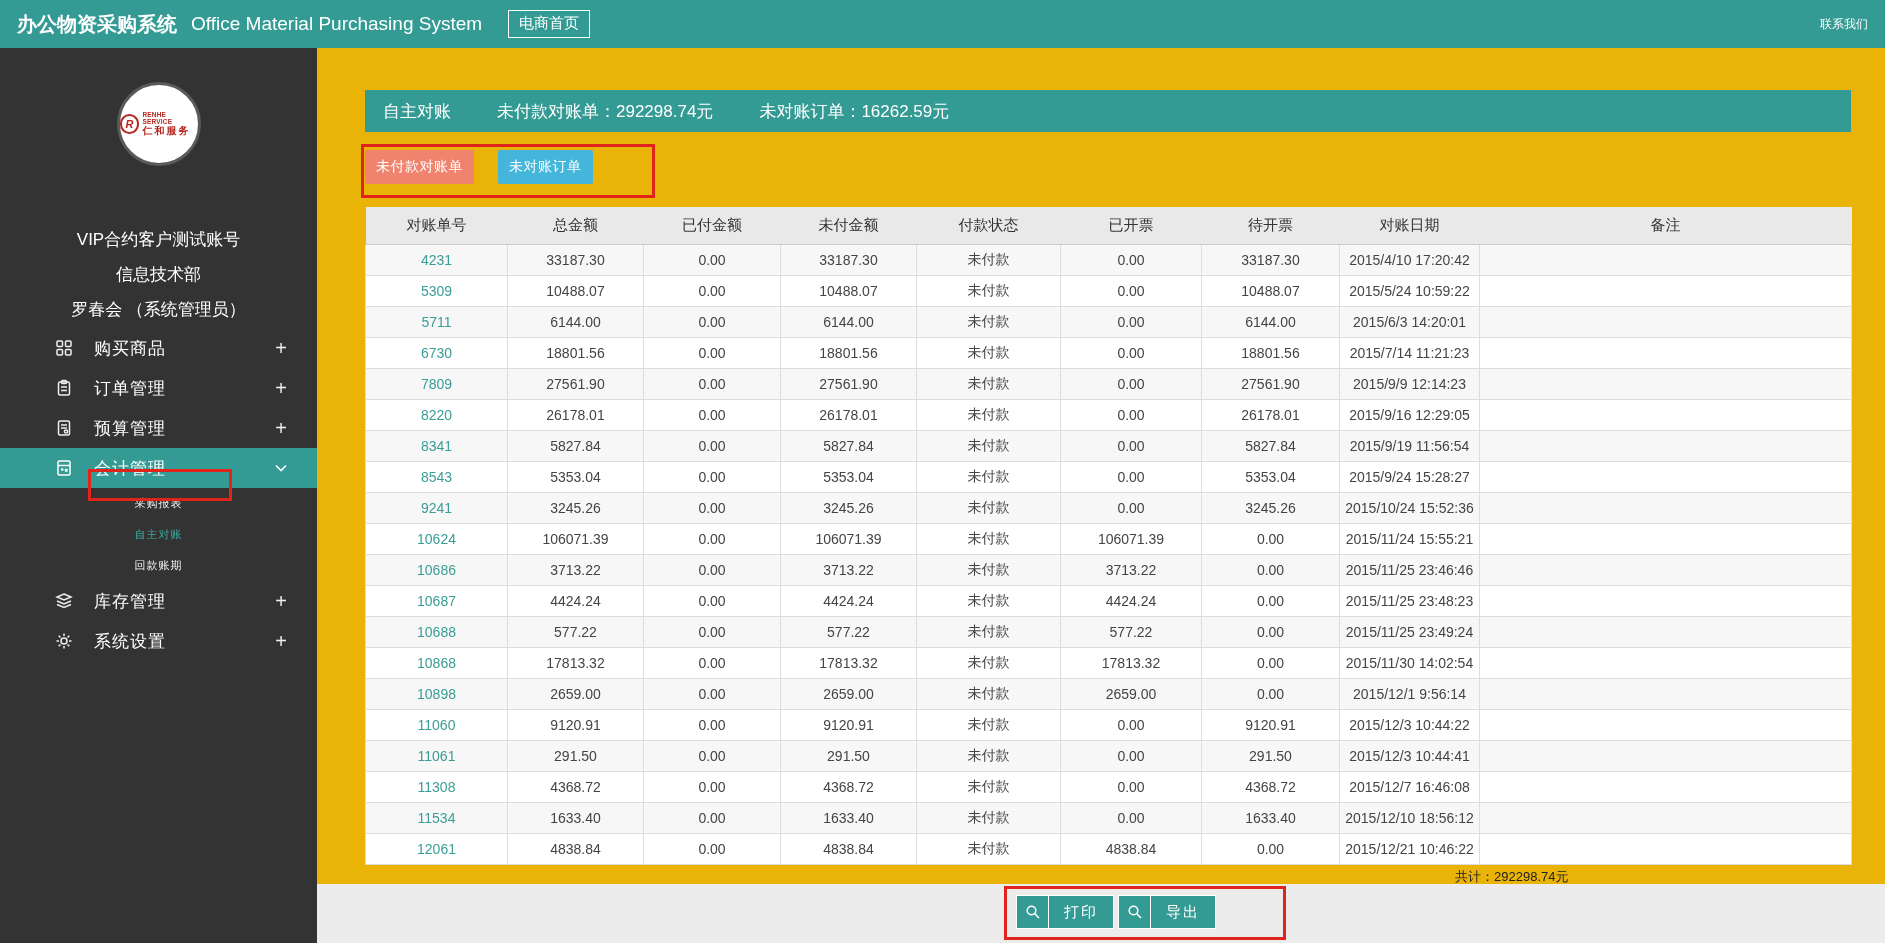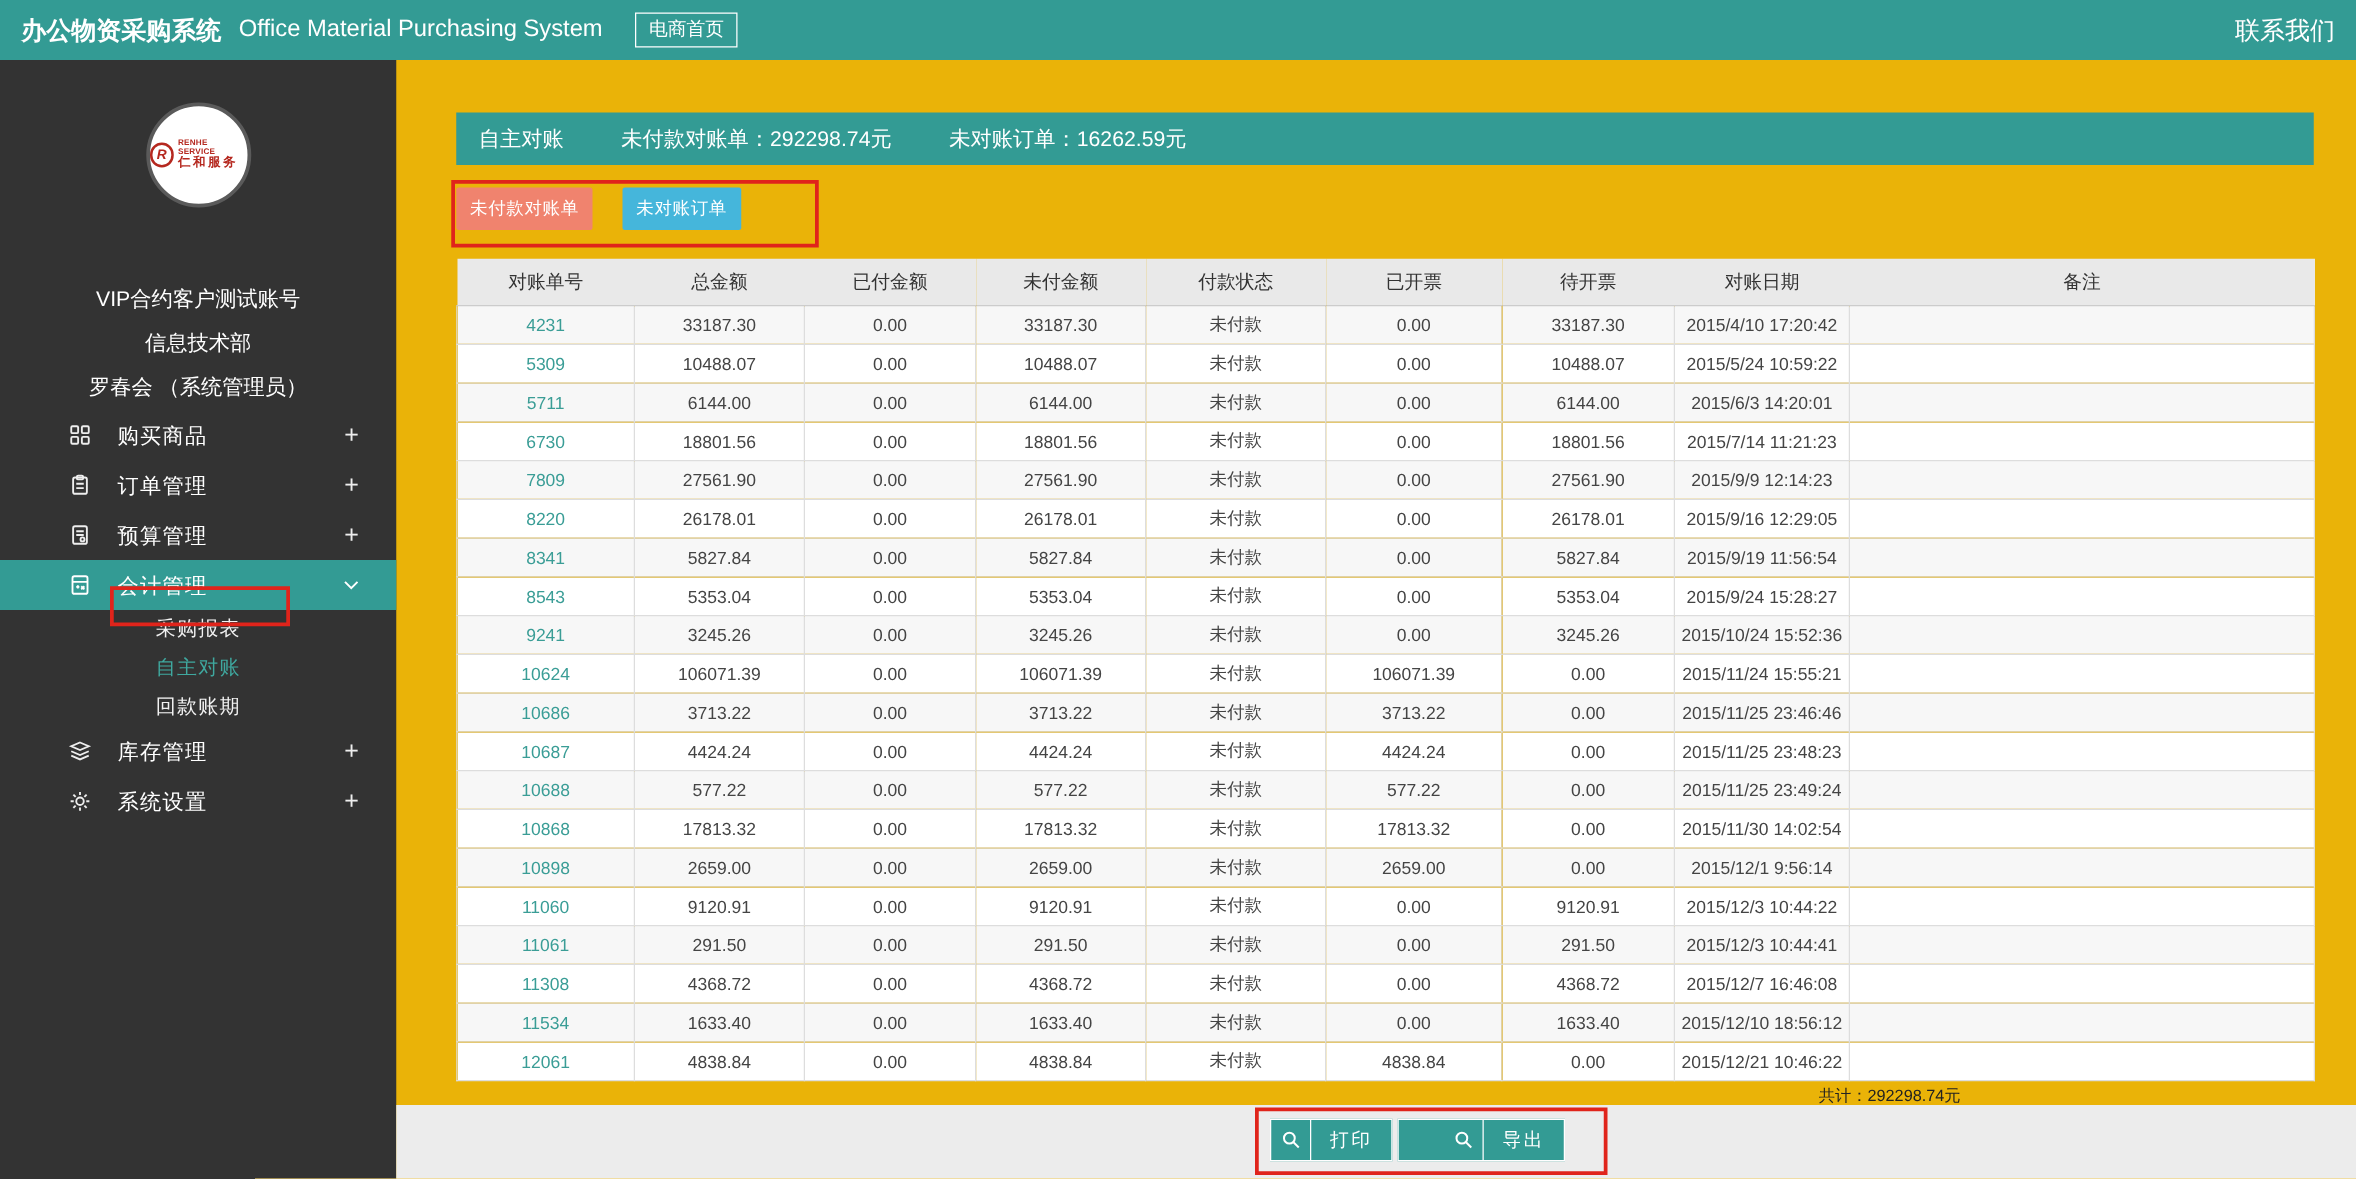--- a/index.html
+++ b/index.html
@@ -6,21 +6,21 @@
   html,body { background:#fff; }
   body { font-family:"Liberation Sans","DejaVu Sans",sans-serif; }
   .page { position:relative; width:1885px; height:943px; overflow:hidden; background:#eab308; }
 
   
   .topbar { position:absolute; left:0; top:0; width:1885px; height:48px; background:#339b94;
             display:flex; align-items:center; padding:0 17px; color:#fff; }
   .topbar .t-cn { font-size:20px; font-weight:bold; }
   .topbar .t-en { font-size:19px; margin-left:14px; }
   .topbar .home-btn { margin-left:26px; border:1px solid #fff; padding:3px 10px 4px; font-size:15px; cursor:pointer; }
-  .topbar .contact { margin-left:auto; font-size:20px; cursor:pointer; }
+  .topbar .contact { margin-left:auto; font-size:12px; cursor:pointer; }
 
   
   .sidebar { position:absolute; left:0; top:48px; width:317px; height:895px; background:#333; color:#fff; }
   .avatar-wrap { position:absolute; left:0; top:34px; width:317px; display:flex; justify-content:center; }
   .avatar { width:84px; height:84px; border-radius:50%; background:#fff; border:3px solid #5a5a5a;
             display:flex; flex-direction:column; align-items:center; justify-content:center; }
   .logo-row { display:flex; align-items:center; gap:3px; }
   .logo-r { width:20px; height:20px; border:2px solid #b5281f; border-radius:50%; color:#b5281f;
             font-size:11px; font-weight:bold; font-style:italic; display:flex; align-items:center; justify-content:center; }
   .logo-texts { display:flex; flex-direction:column; line-height:1.05; }
@@ -31,21 +31,21 @@
   .sb-user    { position:absolute; left:0; top:250px; width:317px; text-align:center; font-size:17px; }
 
   .menu { position:absolute; left:0; top:280px; width:317px; }
   .menu-item { height:40px; display:flex; align-items:center; cursor:pointer; position:relative; }
   .menu-item.active { background:#339b94; }
   .mi-icon { width:20px; height:20px; margin-left:54px; display:flex; align-items:center; justify-content:center; }
   .mi-label { font-size:17px; margin-left:20px; letter-spacing:1px; }
   .mi-expand { position:absolute; right:30px; font-size:20px; font-weight:300; color:#eee; }
   .mi-chevron { position:absolute; right:28px; top:12px; }
   .submenu { width:317px; }
-  .submenu-item { height:31px; line-height:31px; text-align:center; font-size:16px; color:#f2f2f2; cursor:pointer; letter-spacing:1px; }
+  .submenu-item { height:31px; line-height:31px; text-align:center; font-size:11px; color:#f2f2f2; cursor:pointer; letter-spacing:1px; }
   .submenu-item.active { color:#3fa89f; }
 
   
   .statsbar { position:absolute; left:365px; top:90px; width:1486px; height:42px; background:#339b94;
               color:#fff; display:flex; align-items:center; font-size:17px; }
   .statsbar .s-title { margin-left:18px; }
   .statsbar .s-item { margin-left:46px; }
 
   .filterbar { position:absolute; left:365px; top:150px; height:34px; display:flex; gap:24px; }
   .fl-btn { height:34px; padding:0 11px; color:#fff; font-size:14px; display:flex; align-items:center;
@@ -66,21 +66,21 @@
 
   .total-summary { position:absolute; left:1455px; top:868px; font-size:13px; color:#222; z-index:1; }
 
   
   .footerbar { position:absolute; left:317px; top:884px; width:1568px; height:59px; background:#ececec; z-index:5; }
   .fbtn { position:absolute; top:11px; height:34px; background:#339b94; border:1px solid #fff;
           display:flex; align-items:center; color:#fff; cursor:pointer; }
   .fbtn-icon { width:32px; height:100%; display:flex; align-items:center; justify-content:center; border-right:1px solid #fff; }
   .fbtn-label { padding:0 15px; font-size:15px; letter-spacing:2px; }
   .fbtn.print { left:699px; }
-  .fbtn.export { left:801px;padding-left:36px; }
+  .fbtn.export { left:801px; }
 
   
   .anno { position:absolute; border:3px solid #e0241b; z-index:50; pointer-events:none; }
   .anno-filters { left:361px; top:144px; width:294px; height:54px; }
   .anno-sidebar { left:88px;  top:469px; width:144px; height:32px; }
   .anno-footer  { left:1004px; top:886px; width:282px; height:54px; }
 </style>
 </head>
 <body>
 

